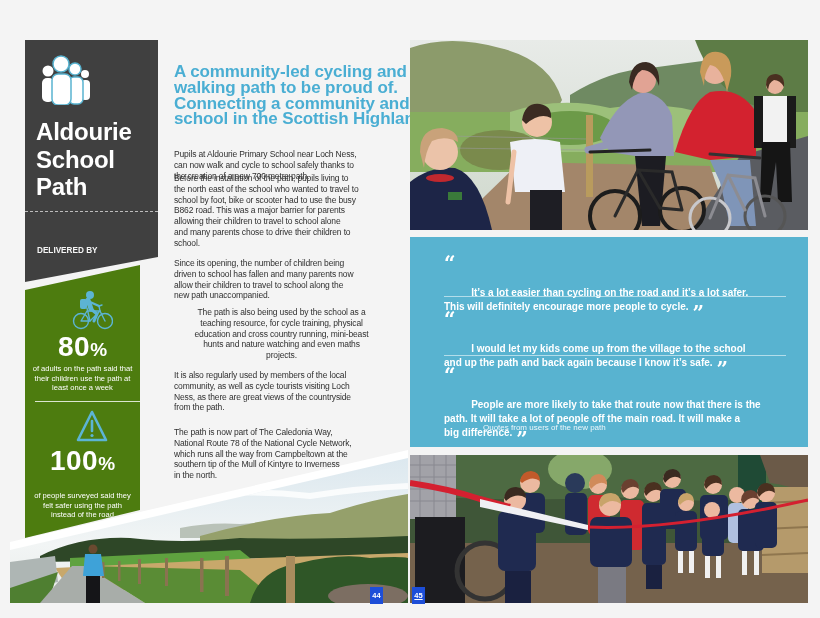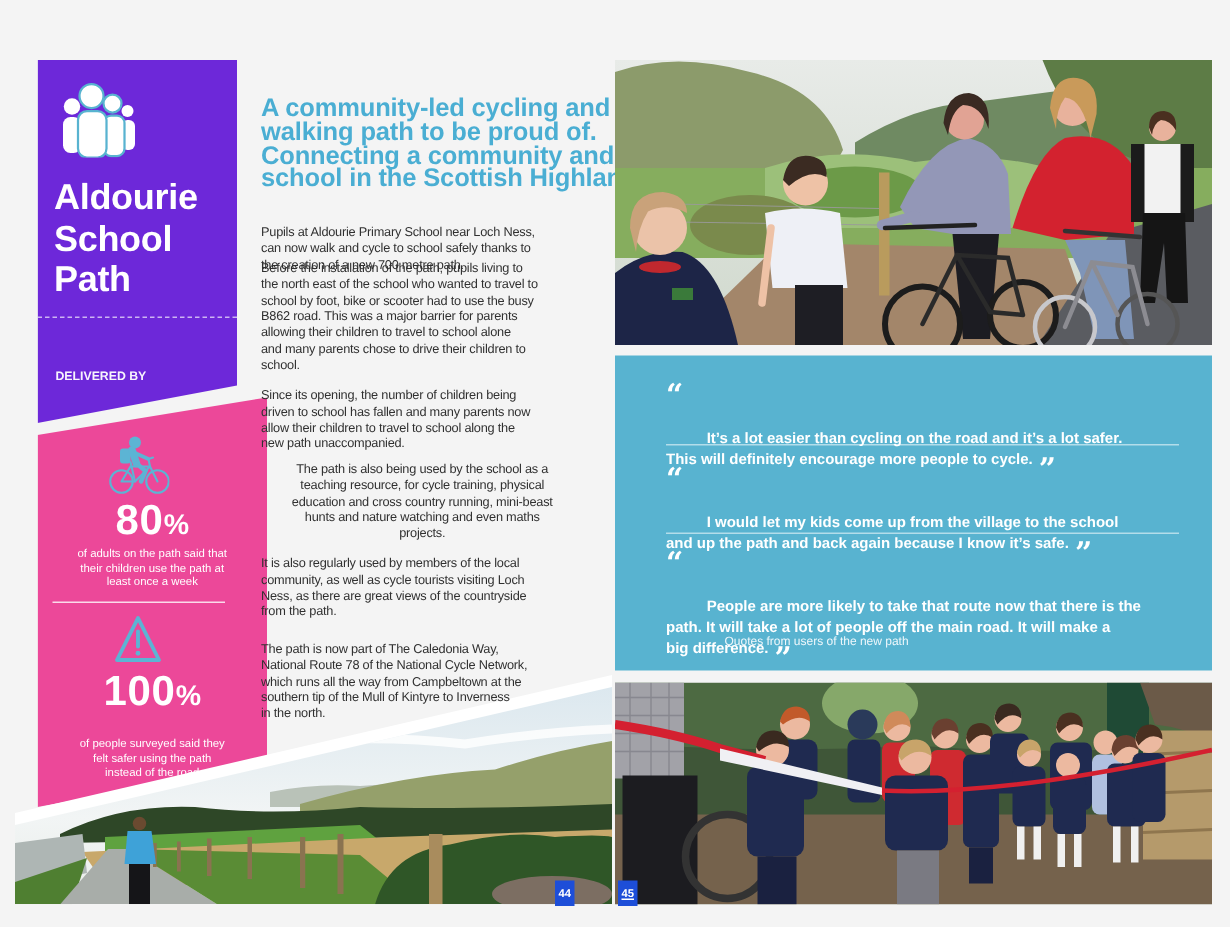--- a/index.html
+++ b/index.html
@@ -6,41 +6,41 @@
   body {
     width:820px; height:618px; position:relative; overflow:hidden;
     background:#f4f4f4;
     font-family:"Liberation Sans", sans-serif;
   }
   .abs { position:absolute; }
 
   
   .banner {
     left:25px; top:40px; width:133px; height:242px;
-    background:#6d28d9;
+    background:#404040;
     clip-path: polygon(0 0, 100% 0, 100% 217px, 0 242px);
   }
   .banner .people-icon { position:absolute; left:15px; top:15px; width:53px; height:50px; }
   .banner .title {
     position:absolute; left:11px; top:78px;
     color:#fff; font-weight:bold; font-size:24px; line-height:27.5px;
     white-space:pre; letter-spacing:-0.2px;
   }
   .banner .dash { position:absolute; left:0; right:0; top:171px; border-top:1px dashed rgba(255,255,255,0.65); }
   .banner .delivered {
     position:absolute; left:12px; top:182px; color:#fff;
     font-size:8.2px; line-height:11.5px; white-space:pre;
   }
   .banner .delivered .by { font-weight:bold; opacity:.95; }
   .banner .delivered .org { font-weight:bold; }
 
   
   .stats {
-    left:25px; top:257px; width:153px; height:281px;
-    background:#ec4899;
+    left:25px; top:257px; width:115px; height:281px;
+    background:#4d7c0f;
     clip-path: polygon(0 33px, 100% 8px, 100% 253px, 0 281px);
     color:#fff; text-align:center;
   }
   .stats .cyclist-icon { position:absolute; left:47px; top:33px; width:41px; height:40px; }
   .stats .warn-icon { position:absolute; left:51px; top:153px; width:32px; height:33px; }
   .stats .value {
     position:absolute; left:0; right:0; font-weight:bold; font-size:28px; line-height:30px;
     letter-spacing:0.5px;
   }
   .stats .value .unit { font-size:19px; font-weight:bold; letter-spacing:0; }

